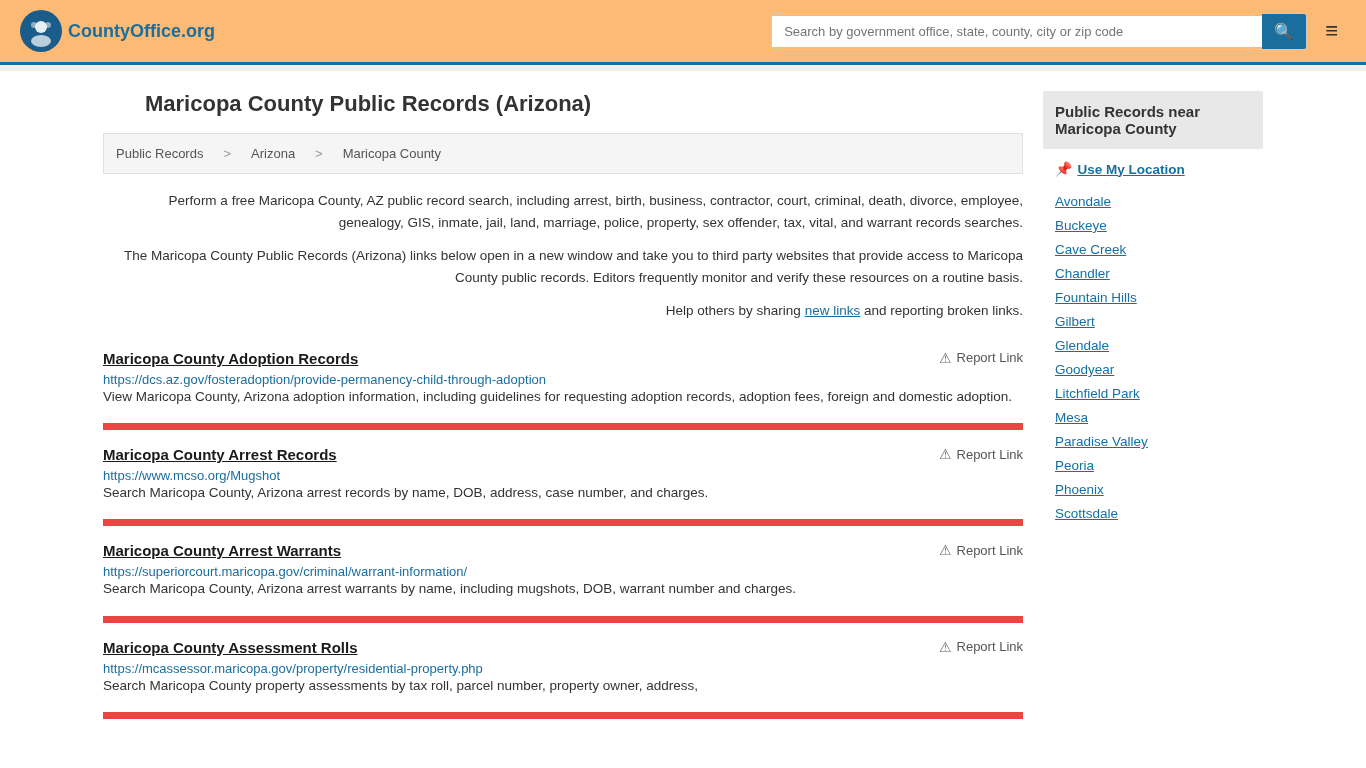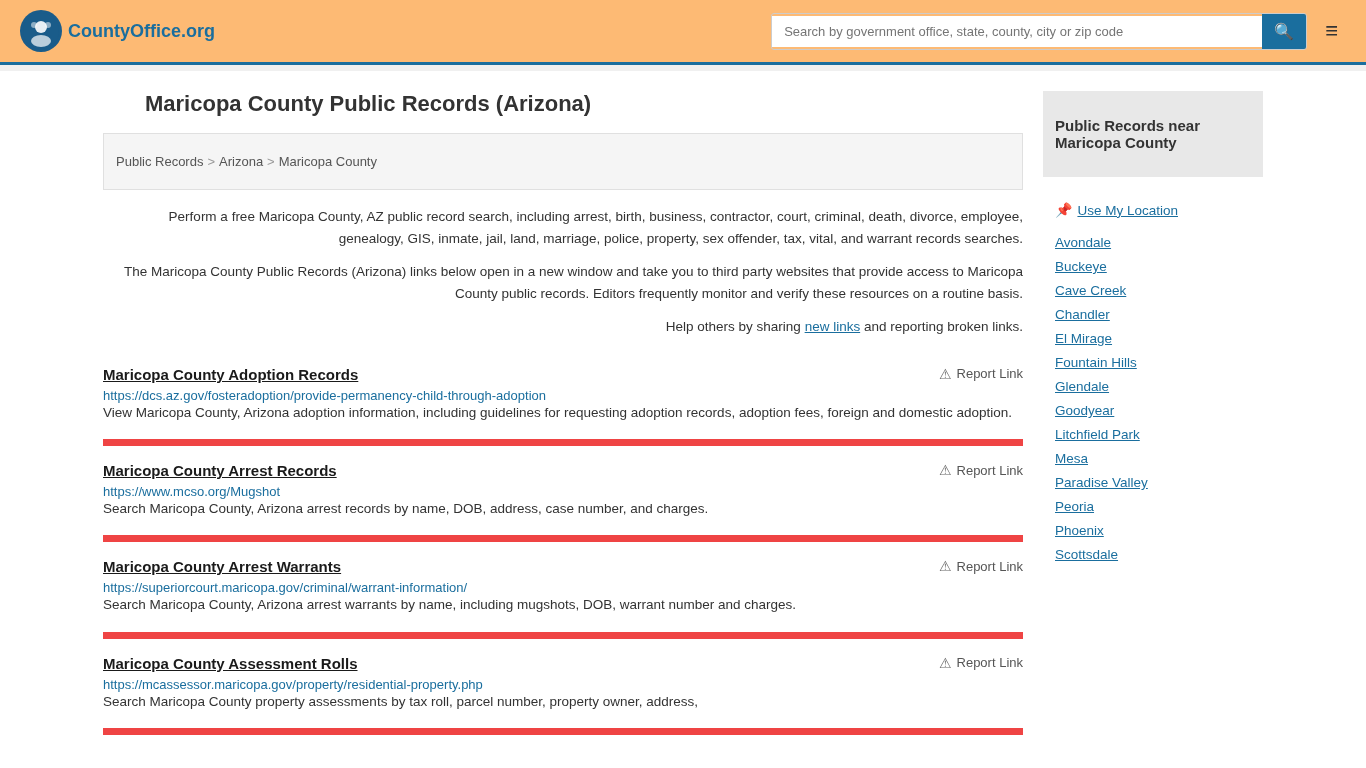--- a/index.html
+++ b/index.html
@@ -101,27 +101,27 @@
     .page-title {
       font-size: 22px;
       font-weight: bold;
       color: #333;
       margin-bottom: 16px;
       margin-left: 42px;
     }
     .breadcrumb {
       background: #f5f5f5;
       border: 1px solid #e0e0e0;
-      padding: 20px 12px;
+      padding: 12px 12px;
       font-size: 13px;
       color: #555;
       margin-bottom: 16px;
       display: flex;
       align-items: center;
-      gap: 4px;
+      gap: 20px;
     }
     .breadcrumb a {
       color: #555;
       text-decoration: none;
     }
     .breadcrumb .separator {
       color: #999;
     }
     .intro-text {
       font-size: 13.5px;
@@ -178,43 +178,44 @@
       line-height: 1.5;
     }
 
     
     .sidebar {
       width: 220px;
       flex-shrink: 0;
     }
     .sidebar-header {
       background: #e8e8e8;
-      padding: 26px 12px;
+      padding: 12px 12px;
       font-size: 15px;
       font-weight: bold;
       color: #333;
-      margin-bottom: 17px;
+      margin-bottom: 4px;
     }
     .sidebar-content {
       padding: 8px 12px;
     }
     .sidebar-location {
       display: flex;
       align-items: center;
       gap: 5px;
       margin-bottom: 12px;
     }
     .pin-icon {
       color: #1a6e9e;
       font-size: 14px;
     }
     .sidebar-location a {
       color: #1a6e9e;
       text-decoration: underline;
       font-size: 13.5px;
+      font-weight: bold;
     }
     .sidebar-list {
       list-style: none;
       padding: 0;
     }
     .sidebar-list li {
       padding: 4px 0;
     }
     .sidebar-list li a {
       color: #1a6e9e;
@@ -332,22 +333,22 @@
     <div class="sidebar-content">
       <div class="sidebar-location">
         <span class="pin-icon">📌</span>
         <a href="#">Use My Location</a>
       </div>
       <ul class="sidebar-list">
         <li><a href="#">Avondale</a></li>
         <li><a href="#">Buckeye</a></li>
         <li><a href="#">Cave Creek</a></li>
         <li><a href="#">Chandler</a></li>
-        <li><a href="#">El Mirage</a></li>
         <li><a href="#">Fountain Hills</a></li>
+        <li><a href="#">Gilbert</a></li>
         <li><a href="#">Glendale</a></li>
         <li><a href="#">Goodyear</a></li>
         <li><a href="#">Litchfield Park</a></li>
         <li><a href="#">Mesa</a></li>
         <li><a href="#">Paradise Valley</a></li>
         <li><a href="#">Peoria</a></li>
         <li><a href="#">Phoenix</a></li>
         <li><a href="#">Scottsdale</a></li>
       </ul>
     </div>

